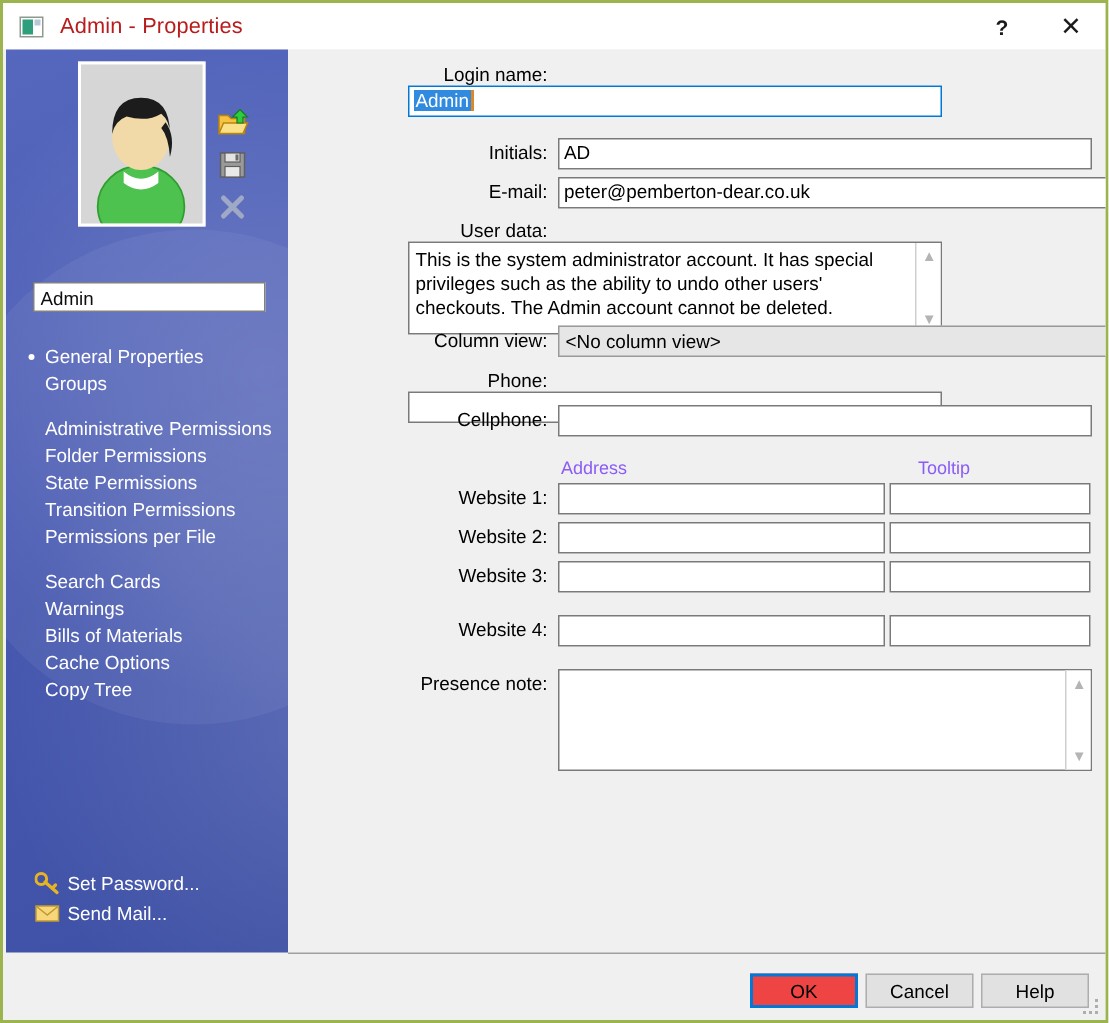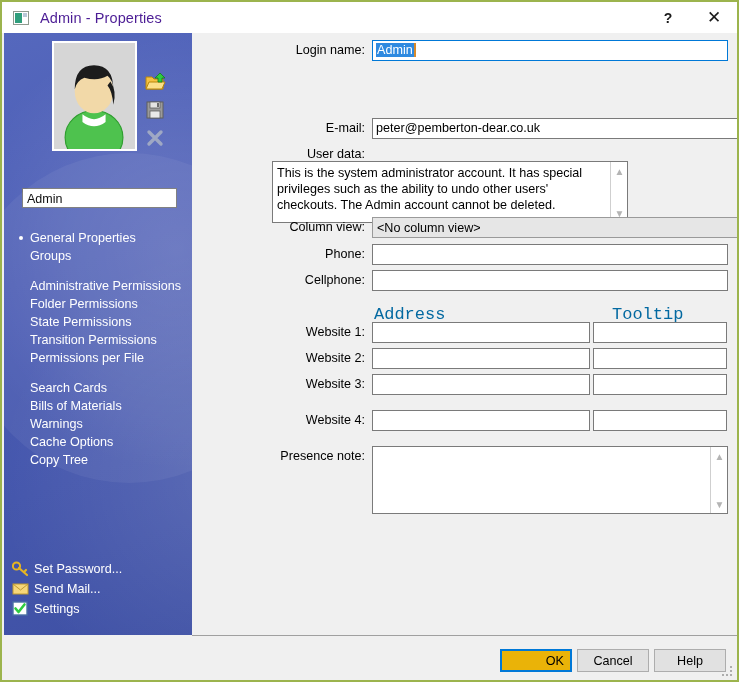--- a/index.html
+++ b/index.html
@@ -50,21 +50,21 @@
   .win-icon::after {
     content: "";
     position: absolute;
     left: 9px; top: 1px;
     width: 4px; height: 4px;
     background: #b9c8d8;
   }
   .title-text {
     margin-left: 11px;
     font-size: 14.5px;
-    color: #4c1d95;
+    color: #b91c1c;
     letter-spacing: 0.1px;
   }
   .title-buttons {
     position: absolute;
     right: 0; top: 0;
     height: 31px;
     display: flex;
   }
   .tbtn {
     width: 46px;
@@ -160,21 +160,21 @@
     position: absolute;
     left: 15px; top: 7px;
     width: 4px; height: 4px;
     border-radius: 50%;
     background: #ffffff;
   }
   .nav-gap { height: 12px; }
 
   .bottom-links {
     position: absolute;
-    left: 0; bottom: 16px;
+    left: 11px; bottom: 16px;
     width: 208px;
   }
   .blink {
     position: relative;
     height: 20px;
     padding-left: 30px;
     color: #ffffff;
     font-size: 12.6px;
     line-height: 20px;
     cursor: default;
@@ -287,23 +287,22 @@
   .combo .chev {
     position: absolute;
     right: 6px; top: 5px;
     color: #5a5a5a;
     font-size: 10px;
     line-height: 10px;
   }
 
   .colhdr {
     position: absolute;
-    font-size: 17px;
-    color: #0369a1;
-    font-family: Liberation Mono, monospace;
+    font-size: 12px;
+    color: #8b5cf6;
   }
 
   
   .sep {
     position: absolute;
     left: 190px; top: 633px;
     width: 545px;
     height: 1px;
     background: #a0a0a0;
   }
@@ -320,23 +319,22 @@
     height: 23px;
     background: #e1e1e1;
     border: 1px solid #adadad;
     box-sizing: border-box;
     font-size: 12.6px;
     color: #000;
     font-family: "Liberation Sans", sans-serif;
     cursor: default;
   }
   .btn.default {
-    background: #eab308;
+    background: #ef4444;
     border: 2px solid #0078d7;
-    text-align: right;
   }
   .grip {
     position: absolute;
     right: 4px; bottom: 3px;
     width: 11px; height: 11px;
   }
 </style>
 </head>
 <body>
 
@@ -416,24 +414,24 @@
       <div class="nav-item">
         <span class="lbl">Permissions per File</span>
       </div>
 
       <div class="nav-gap"></div>
 
       <div class="nav-item">
         <span class="lbl">Search Cards</span>
       </div>
       <div class="nav-item">
+        <span class="lbl">Warnings</span>
+      </div>
+      <div class="nav-item">
         <span class="lbl">Bills of Materials</span>
-      </div>
-      <div class="nav-item">
-        <span class="lbl">Warnings</span>
       </div>
       <div class="nav-item">
         <span class="lbl">Cache Options</span>
       </div>
       <div class="nav-item">
         <span class="lbl">Copy Tree</span>
       </div>
     </div>
 
     <div class="bottom-links">
@@ -449,40 +447,35 @@
       </div>
       <div class="blink">
         <span class="bicon">
           <svg width="17" height="16" viewBox="0 0 17 16">
             <rect x="1" y="3" width="15" height="10" fill="#f7d77a" stroke="#c09a30" stroke-width="1"></rect>
             <path d="M1 3 L8.5 9 L16 3" fill="none" stroke="#c09a30" stroke-width="1"></path>
           </svg>
         </span>
         <span>Send Mail...</span>
       </div>
-      <div class="blink">
-        <span class="bicon">
-          <svg width="17" height="16" viewBox="0 0 17 16">
-            <rect x="1" y="1" width="14" height="13" fill="#ffffff" stroke="#4a6fa5" stroke-width="1.4"></rect>
-            <path d="M3.5 7.5 L6.5 11 L12.5 3.5" fill="none" stroke="#2ecc40" stroke-width="2.6" stroke-linecap="round" stroke-linejoin="round"></path>
-          </svg>
-        </span>
-        <span>Settings</span>
-      </div>
     </div>
   </div>
 
   <div class="panel">
 
-    <div class="row" style="left:80px; top:7px;">
+    <div class="row" style="left:80px; top:7px;flex-direction:column;">
       <div class="lbl-r">Login name:</div>
       <div class="fld focused" style="width:356px;"><span class="sel-text">Admin</span><span class="caret"></span></div>
     </div>
 
 
+    <div class="row" style="left:80px; top:59px;">
+      <div class="lbl-r">Initials:</div>
+      <div class="fld" style="width:356px;">AD</div>
+    </div>
 
     <div class="row" style="left:80px; top:85px;">
       <div class="lbl-r">E-mail:</div>
       <div class="fld" style="width:383px;">peter@pemberton-dear.co.uk</div>
     </div>
 
     <div class="row" style="left:80px; top:111px;flex-direction:column;">
       <div class="lbl-r">User data:</div>
       <div class="ta-wrap" style="width:356px; height:62px;">
         <div class="ta-text">This is the system administrator account. It has special privileges such as the ability to undo other users' checkouts. The Admin account cannot be deleted.</div>
@@ -494,21 +487,21 @@
     </div>
 
     <div class="row" style="left:80px; top:184px;">
       <div class="lbl-r">Column view:</div>
       <div class="combo" style="width:387px;">
         <span>&lt;No column view&gt;</span>
         <span class="chev">▼</span>
       </div>
     </div>
 
-    <div class="row" style="left:80px; top:211px;">
+    <div class="row" style="left:80px; top:211px;flex-direction:column;">
       <div class="lbl-r">Phone:</div>
       <div class="fld" style="width:356px;"></div>
     </div>
 
     <div class="row" style="left:80px; top:237px;">
       <div class="lbl-r">Cellphone:</div>
       <div class="fld" style="width:356px;"></div>
     </div>
 
     <div class="colhdr" style="left:182px; top:272px;">Address</div>

